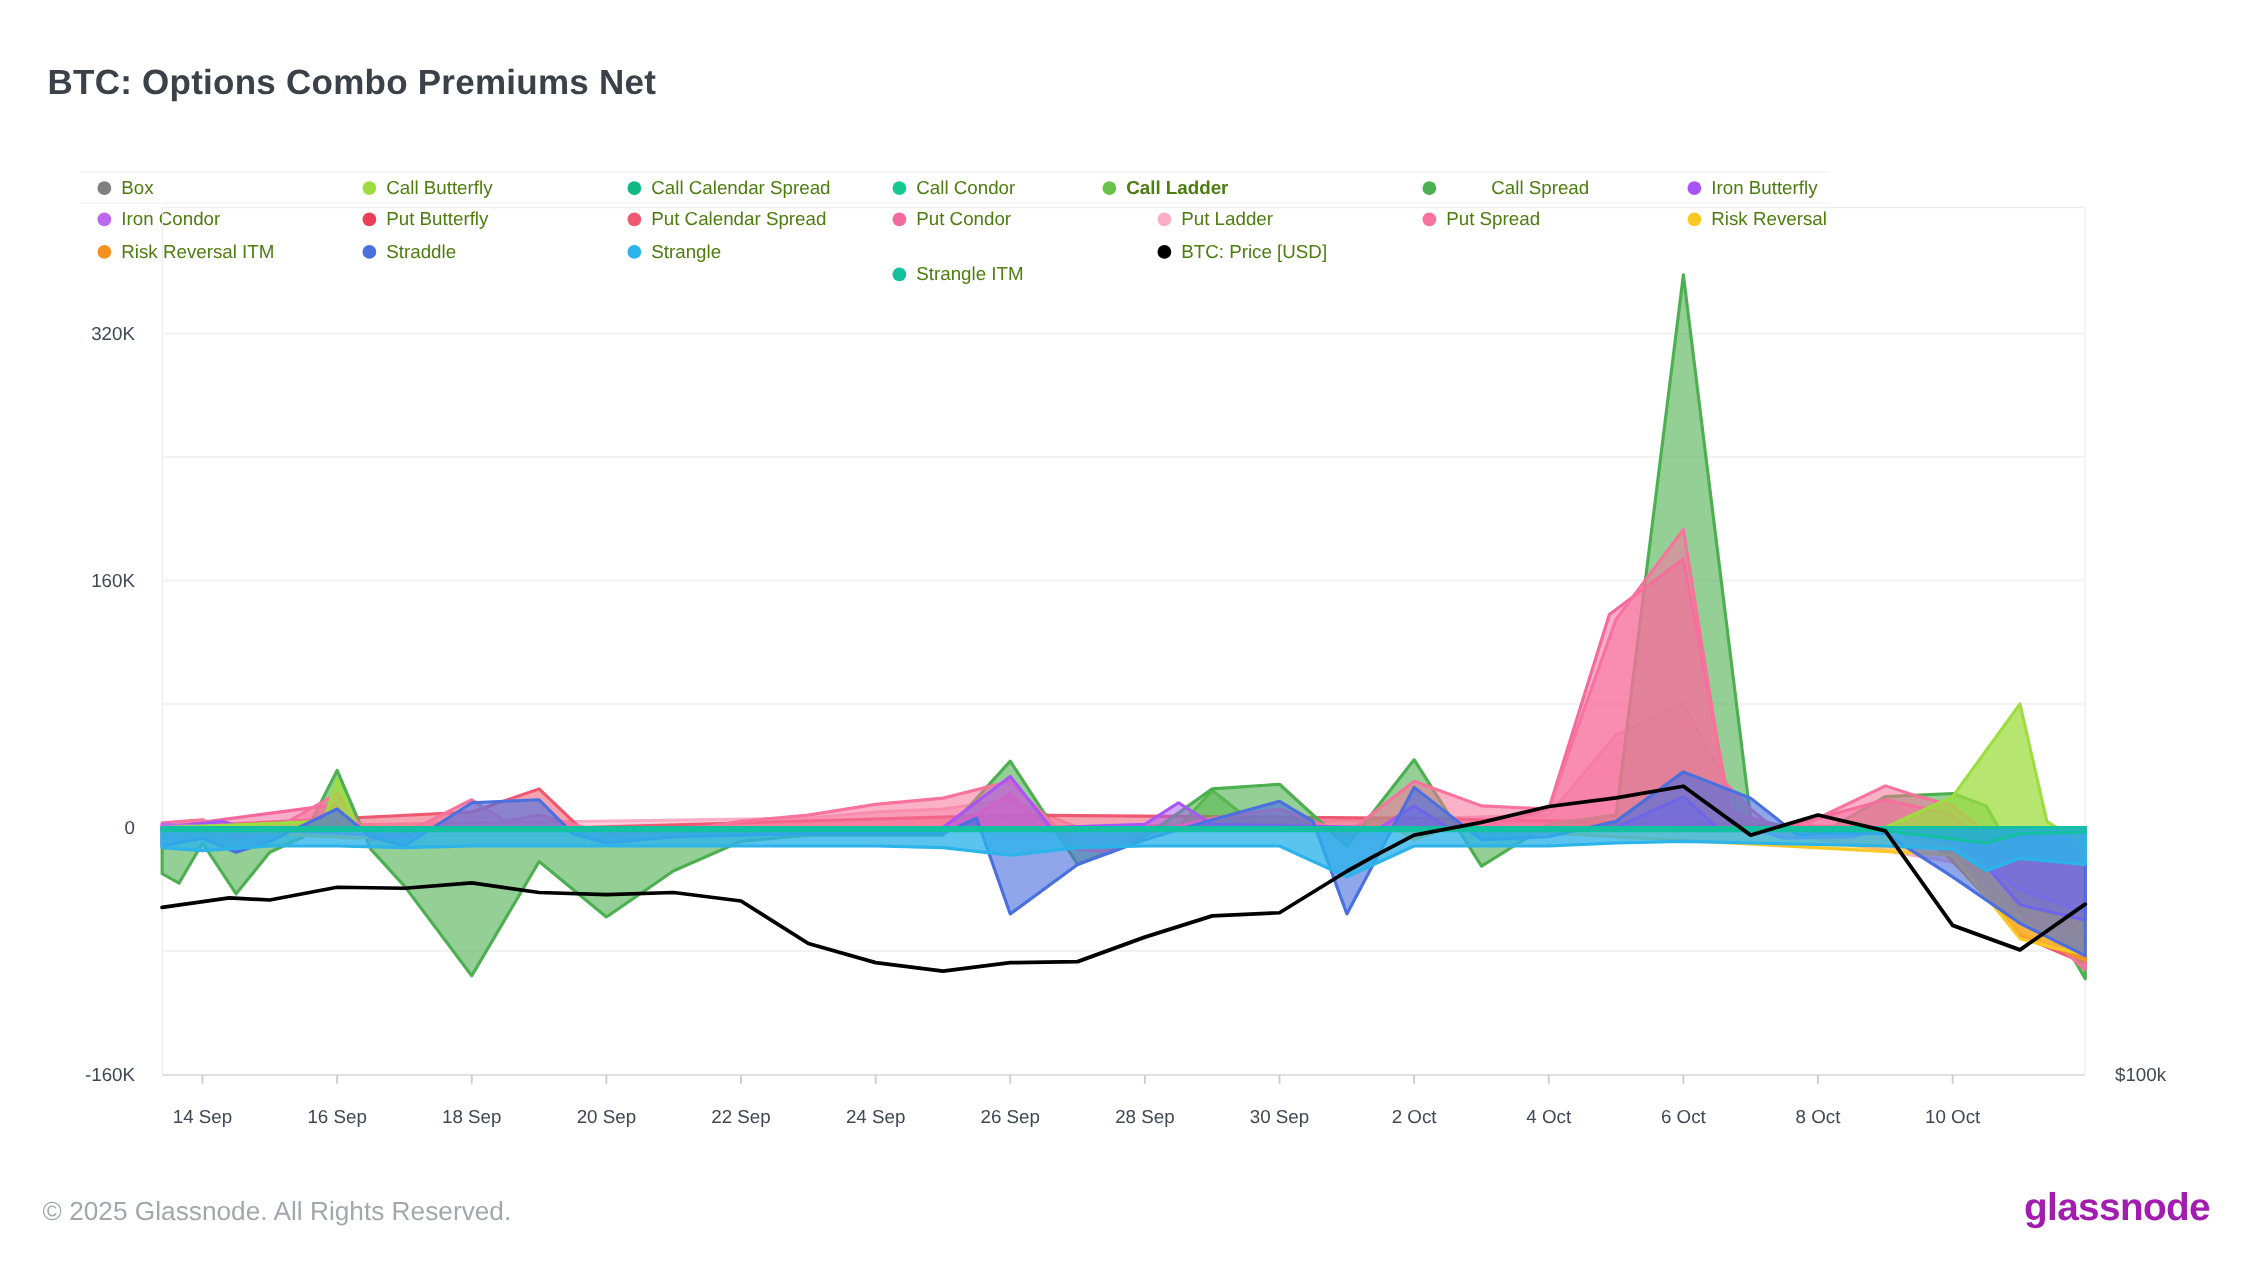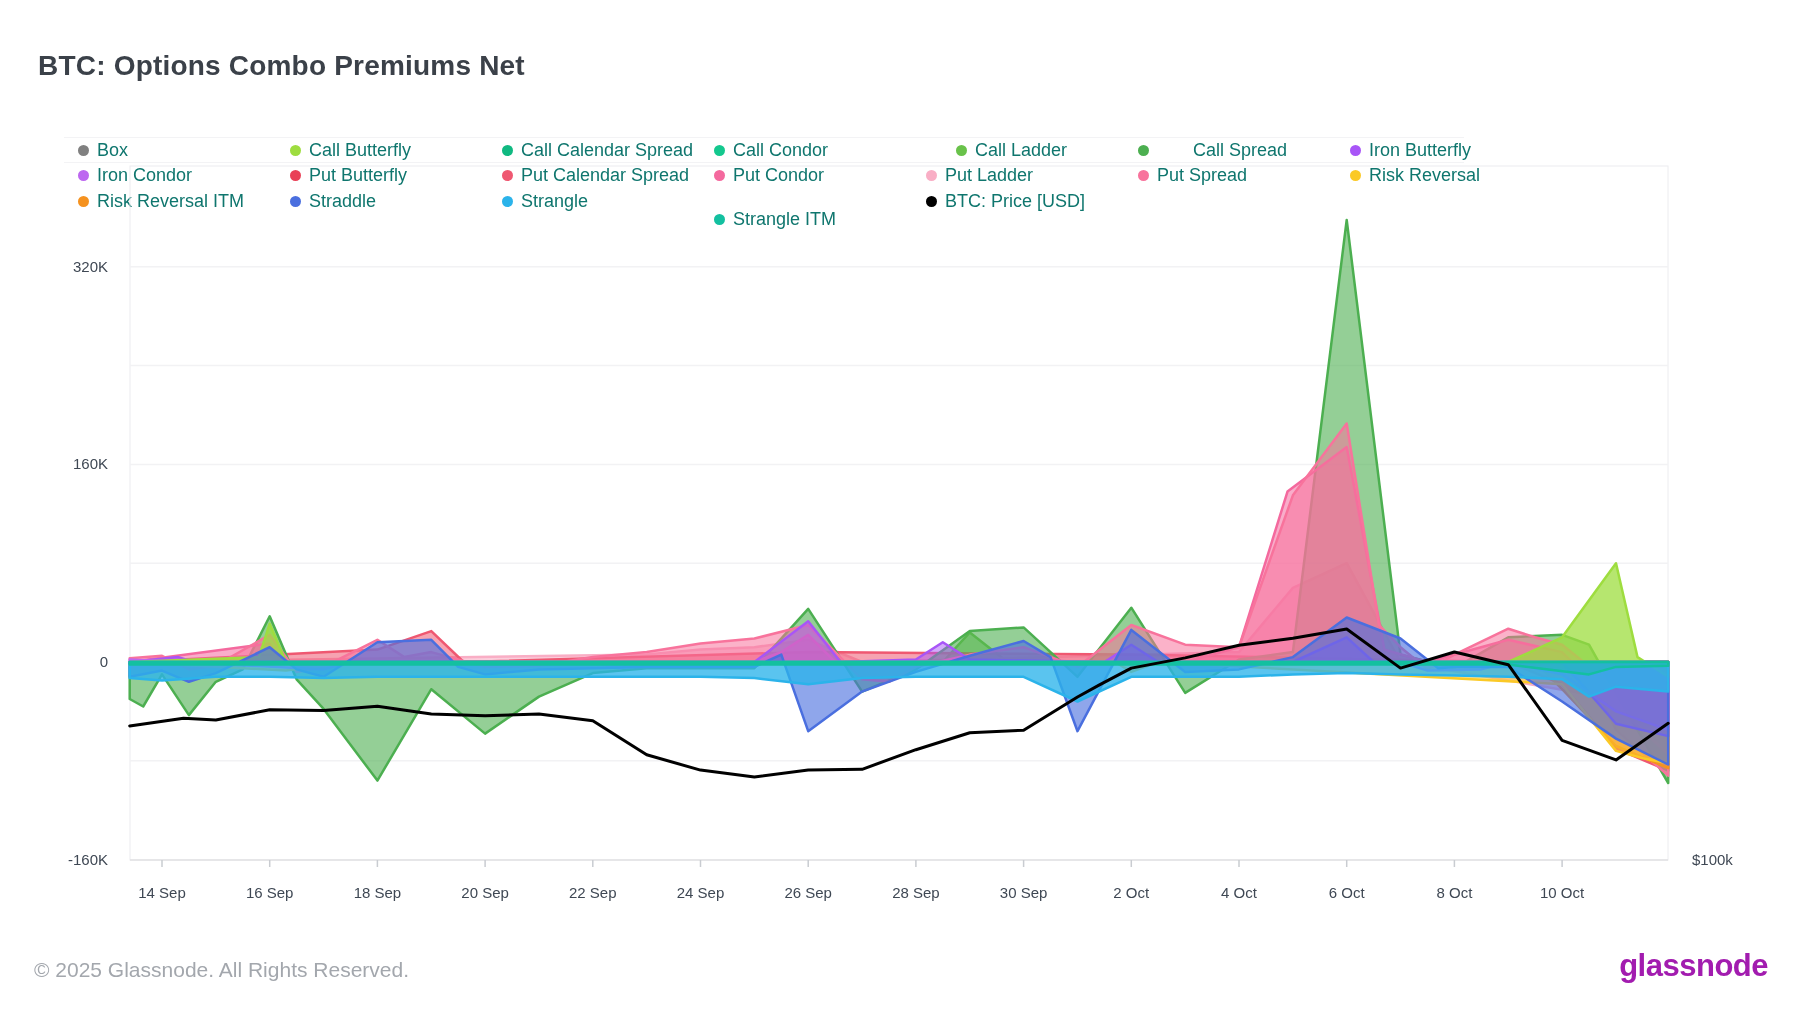--- a/index.html
+++ b/index.html
@@ -1,20 +1,20 @@
 <!DOCTYPE html>
 <html><head>
 <meta charset="utf-8">
 <style>
   html,body{margin:0;padding:0;background:#ffffff;}
   body{width:1800px;height:1013px;position:relative;font-family:"Liberation Sans","DejaVu Sans",sans-serif;overflow:hidden;}
   .title{position:absolute;left:38px;top:50px;font-size:28px;font-weight:600;color:#3b4149;letter-spacing:.2px;}
   .legend-item{position:absolute;height:22px;display:flex;align-items:center;gap:8px;cursor:pointer;}
   .legend-item .dot{width:11px;height:11px;border-radius:50%;flex:0 0 auto;}
-  .legend-item .legend-label{font-size:18px;color:#0f766e;white-space:nowrap;}
+  .legend-item .legend-label{font-size:15px;color:#4d7c0f;white-space:nowrap;}
   .legend-sep{position:absolute;left:64px;width:1400px;height:1px;background:#f3f3f5;}
   #chart{position:absolute;left:0;top:0;}
   .footer-copy{position:absolute;left:34px;top:958px;font-size:21px;color:#a3a7ad;}
   .brand{position:absolute;right:32px;top:948px;font-size:31px;font-weight:800;color:#a21caf;letter-spacing:-0.5px;}
 </style>
 </head>
 <body>
 
 <div class="title">BTC: Options Combo Premiums Net</div>
 
@@ -28,21 +28,21 @@
       <span class="legend-label">Call Butterfly</span>
     </div>
     <div class="legend-item" style="left: 502px; top: 139px;">
       <span class="dot" style="background: rgb(16, 185, 129);"></span>
       <span class="legend-label">Call Calendar Spread</span>
     </div>
     <div class="legend-item" style="left: 714px; top: 139px;">
       <span class="dot" style="background: rgb(20, 200, 142);"></span>
       <span class="legend-label">Call Condor</span>
     </div>
-    <div class="legend-item" style="left: 956px; top: 139px;">
+    <div class="legend-item" style="left: 882px; top: 139px; font-weight: bold;">
       <span class="dot" style="background: rgb(105, 194, 74);"></span>
       <span class="legend-label">Call Ladder</span>
     </div>
     <div class="legend-item" style="left: 1138px; top: 139px; gap: 44px;">
       <span class="dot" style="background: rgb(76, 175, 80);"></span>
       <span class="legend-label">Call Spread</span>
     </div>
     <div class="legend-item" style="left: 1350px; top: 139px;">
       <span class="dot" style="background: rgb(168, 85, 247);"></span>
       <span class="legend-label">Iron Butterfly</span>

